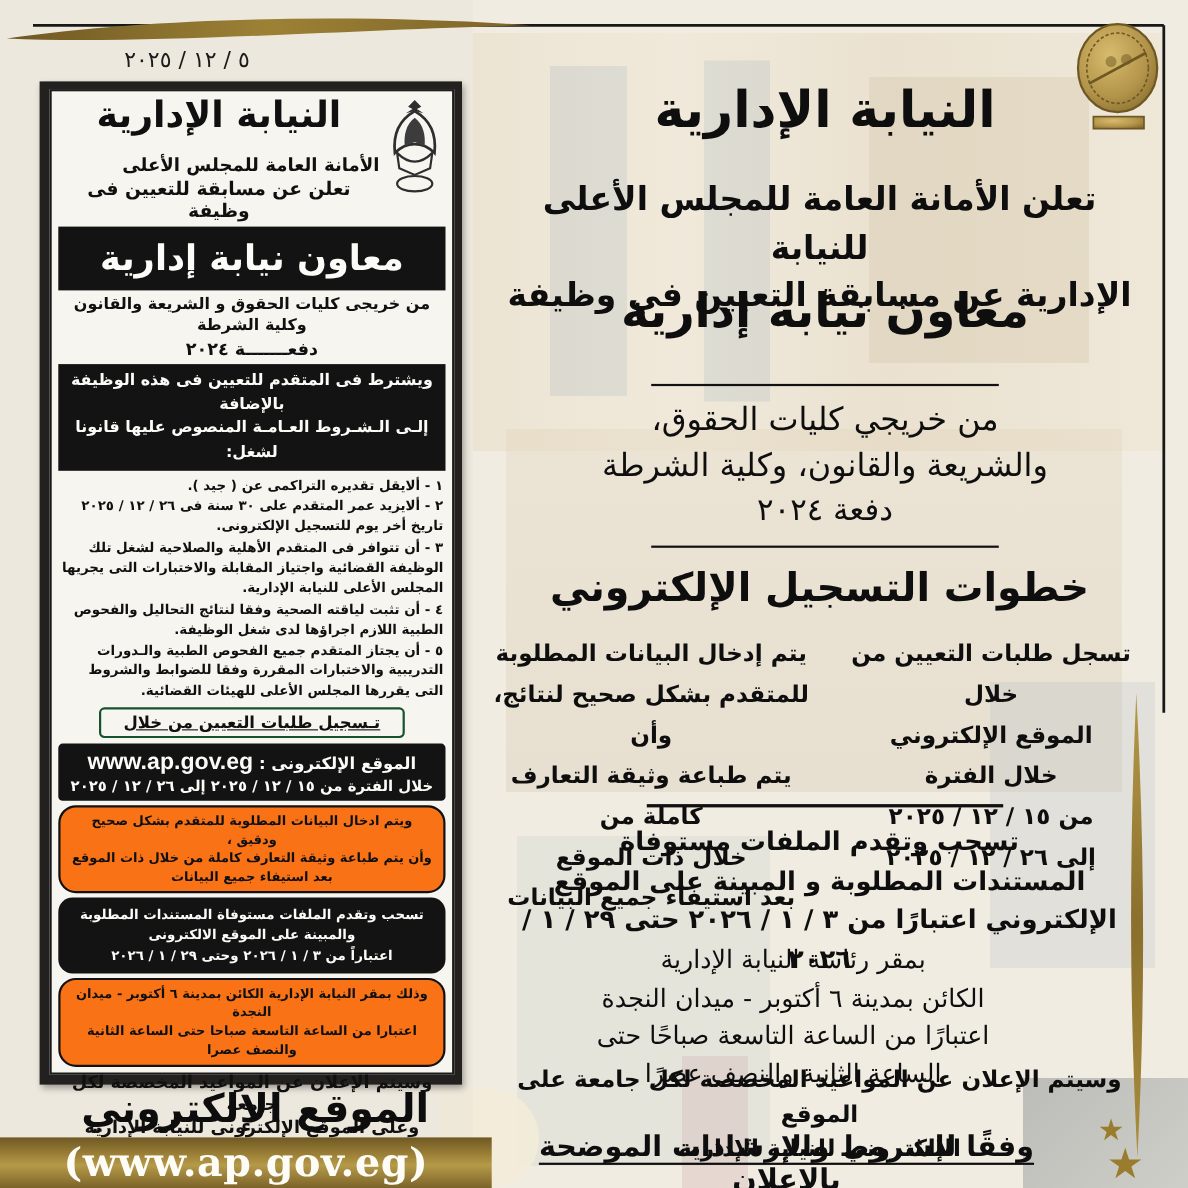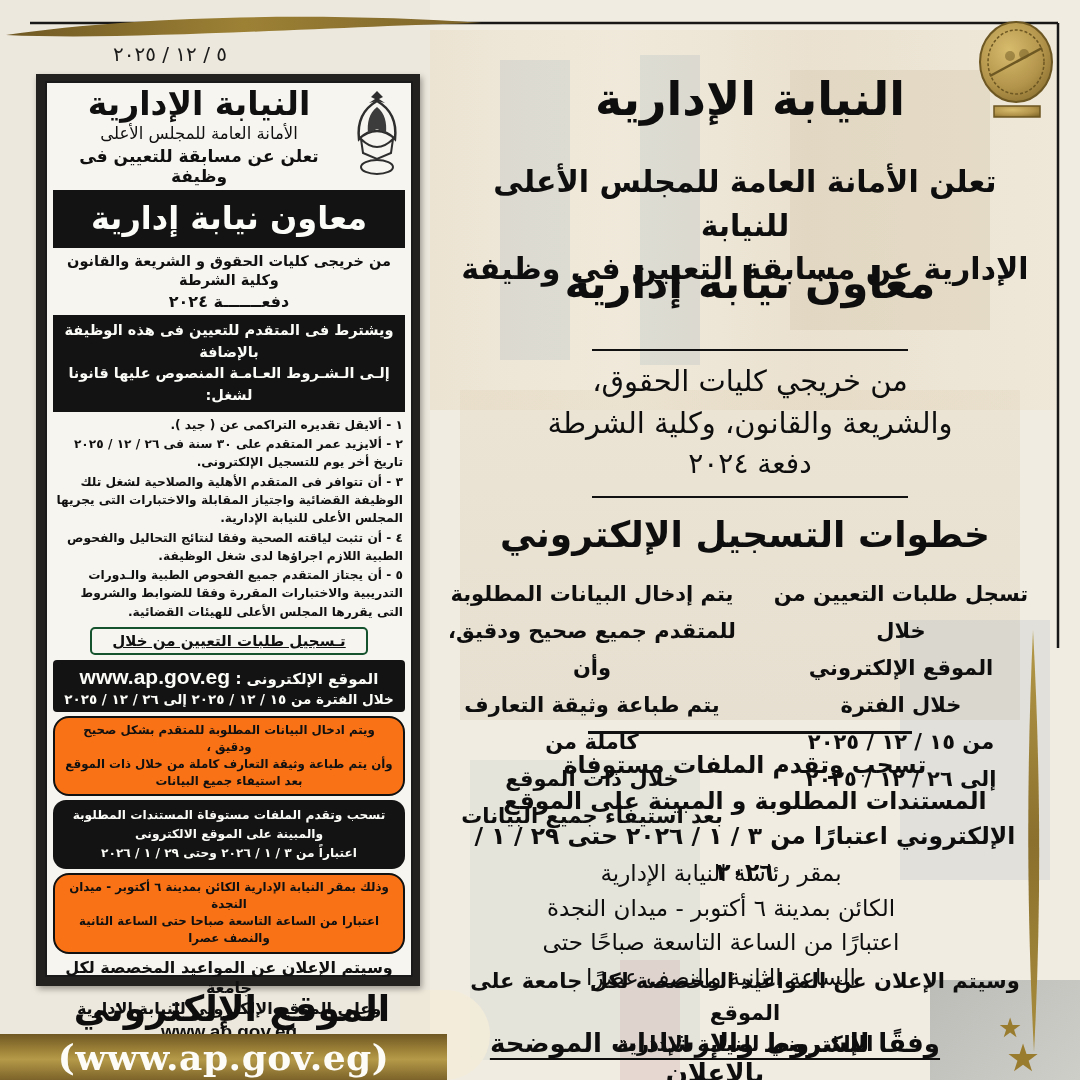--- a/index.html
+++ b/index.html
@@ -24,21 +24,21 @@
     box-shadow:2px 3px 6px rgba(0,0,0,.35);
   }
   .clip-inner{
     background:#f7f5f0;border:2px solid #1a1a1a;height:100%;box-sizing:border-box;
     padding:4px 6px;display:flex;flex-direction:column;gap:4px;
     direction:rtl;text-align:center;color:#101010;
   }
   .np-head{display:flex;align-items:flex-start;gap:4px;}
   .np-head-text{flex:1;}
   .np-title{font-size:33px;font-weight:bold;line-height:1.05;}
-  .np-org{font-size:16.5px;font-weight:normal;margin-top:2px;}
+  .np-org{font-size:16.5px;font-weight:bold;margin-top:18px;text-align:right;}
   .np-ann{font-size:17px;font-weight:bold;margin-top:3px;}
   .black-banner{background:#131313;color:#fbfbf8;font-weight:bold;padding:5px 4px;}
   .job-banner{font-size:32px;padding:9px 4px 11px;}
   .np-elig{font-size:14.5px;font-weight:bold;line-height:1.35;}
   .np-batch{font-size:16px;font-weight:bold;margin-top:1px;}
   .cond-head{font-size:14.5px;line-height:1.5;}
   .np-conds{font-size:12.2px;font-weight:bold;text-align:right;line-height:1.5;padding:0 2px;}
   .np-conds div{margin-bottom:1px;}
   .reg-box{border:2px solid #14532d;border-radius:5px;font-size:15px;font-weight:bold;
            padding:3px 10px;margin:1px auto;width:72%;text-decoration:underline;}
@@ -256,21 +256,21 @@
 <div class="rc rc-col rc-col-right">
   <div>تسجل طلبات التعيين من خلال</div>
   <div>الموقع الإلكتروني</div>
   <div>خلال الفترة</div>
   <div>من ١٥ / ١٢ / ٢٠٢٥</div>
   <div>إلى ٢٦ / ١٢ / ٢٠٢٥</div>
 </div>
 
 <div class="rc rc-col rc-col-left">
   <div>يتم إدخال البيانات المطلوبة</div>
-  <div>للمتقدم جميع صحيح ودقيق، وأن</div>
+  <div>للمتقدم بشكل صحيح لنتائج، وأن</div>
   <div>يتم طباعة وثيقة التعارف كاملة من</div>
   <div>خلال ذات الموقع</div>
   <div>بعد استيفاء جميع البيانات</div>
 </div>
 
 <div class="divider" style="left:588px;top:731px;width:324px;height:3px;"></div>
 
 <div class="rc rc-files-b">
   <div>تسحب وتقدم الملفات مستوفاة</div>
   <div>المستندات المطلوبة و المبينة على الموقع</div>

